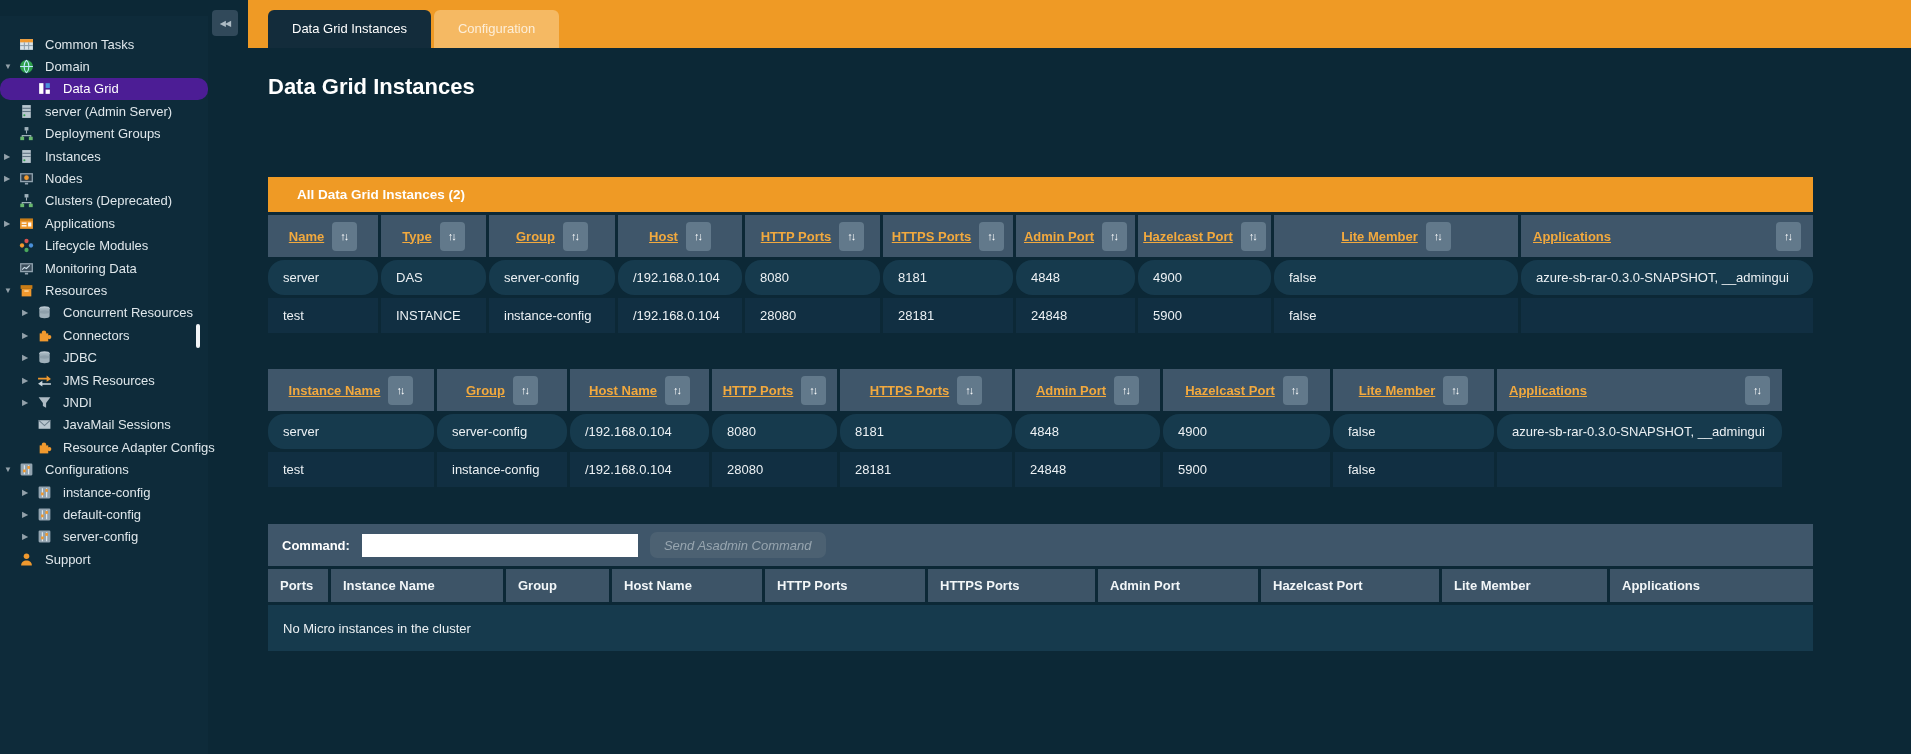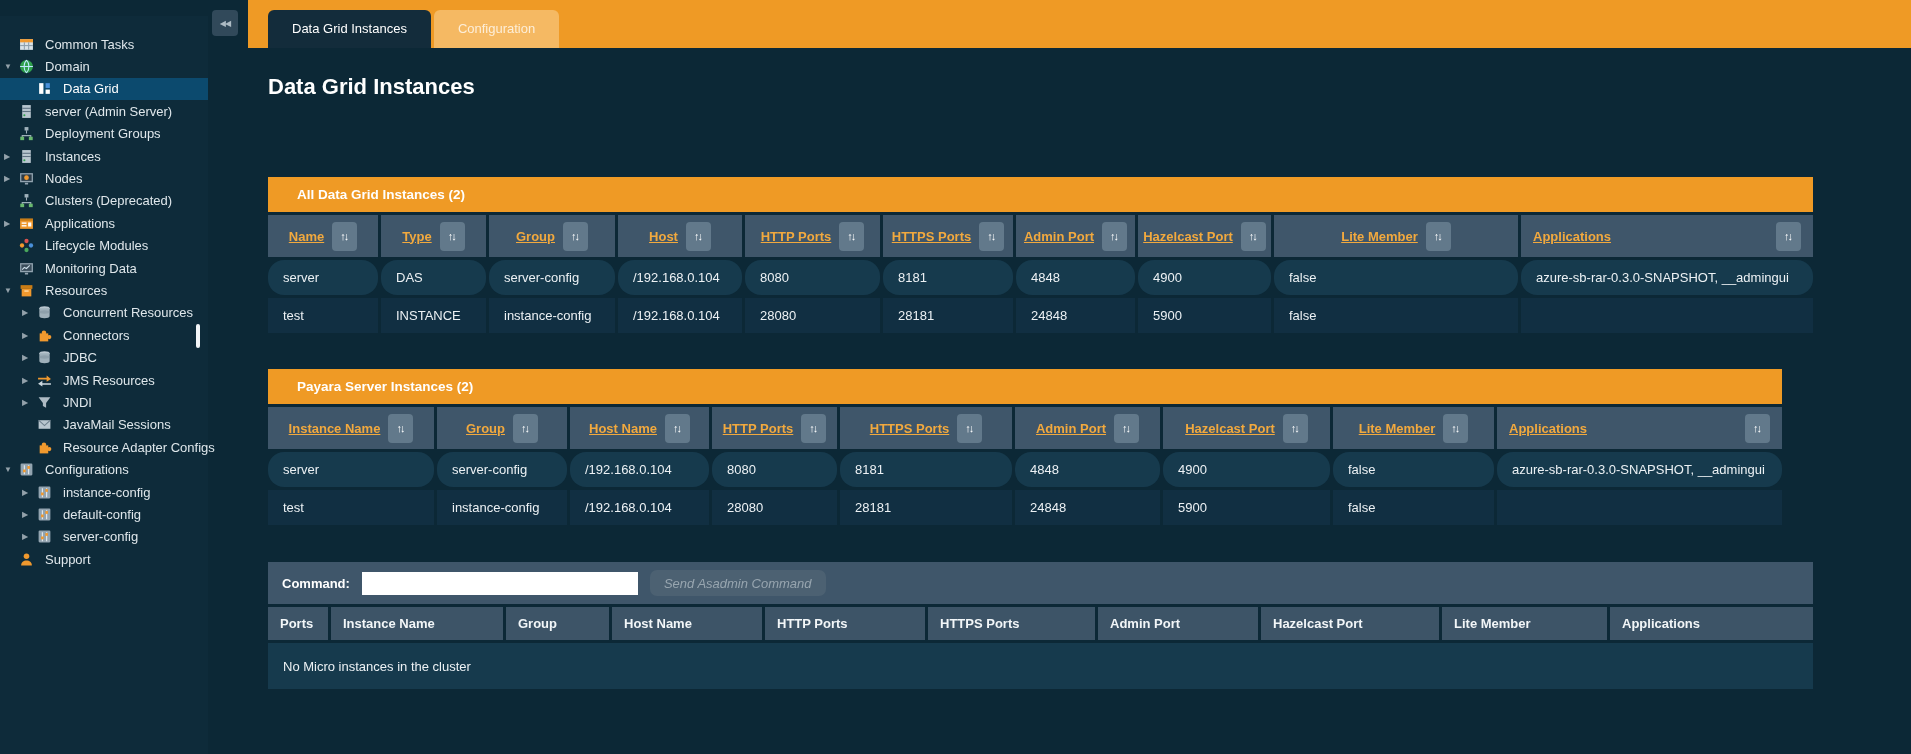--- a/index.html
+++ b/index.html
@@ -15,21 +15,21 @@
   .sidebar {
     position:absolute; left:0; top:16px; width:208px; height:754px;
     background:#0E2B3A; z-index:2;
   }
   .side-nav { padding-top:17px; }
   .srow {
     display:flex; align-items:center; height:22.4px;
     padding-left:4px; cursor:pointer; white-space:nowrap; color:#DFE7EB;
   }
   .srow.lvl1 { padding-left:22px; }
-  .srow.selected { background:#0c4a6e; color:#FFFFFF; }
+  .srow.selected { background:#4c1d95; color:#FFFFFF;border-radius:10px; }
   .caret {
     width:15px; flex:0 0 15px; font-size:8px; color:#93A1AA; text-align:left;
   }
   .sicon { width:15px; height:15px; flex:0 0 15px; margin-right:11px; }
   .sicon svg { width:15px; height:15px; display:block; }
   .slabel { font-size:13px; }
   .collapse-btn {
     position:absolute; left:212px; top:10px; width:26px; height:26px;
     background:#31495A; border:none; border-radius:4px; color:#AEBCC5;
     font-size:8px; letter-spacing:-1px; cursor:pointer; z-index:3; text-align:center;
@@ -461,21 +461,20 @@
           <div class="cell r1">/192.168.0.104</div>
           <div class="cell r1">28080</div>
           <div class="cell r1">28181</div>
           <div class="cell r1">24848</div>
           <div class="cell r1">5900</div>
           <div class="cell r1">false</div>
           <div class="cell r1"></div>
         </div>
       </section>
     <section class="panel" id="table-server">
-        <div class="panel-header">Payara Server Instances (2)</div>
         <div class="tgrid" style="grid-template-columns: 166px 130px 139px 125px 172px 145px 167px 161px minmax(0px, 1fr);">
           <div class="hcell">
             <a class="hlink">Instance Name</a>
             <button class="sortbtn">↑↓</button>
           </div>
           <div class="hcell">
             <a class="hlink">Group</a>
             <button class="sortbtn">↑↓</button>
           </div>
           <div class="hcell">

